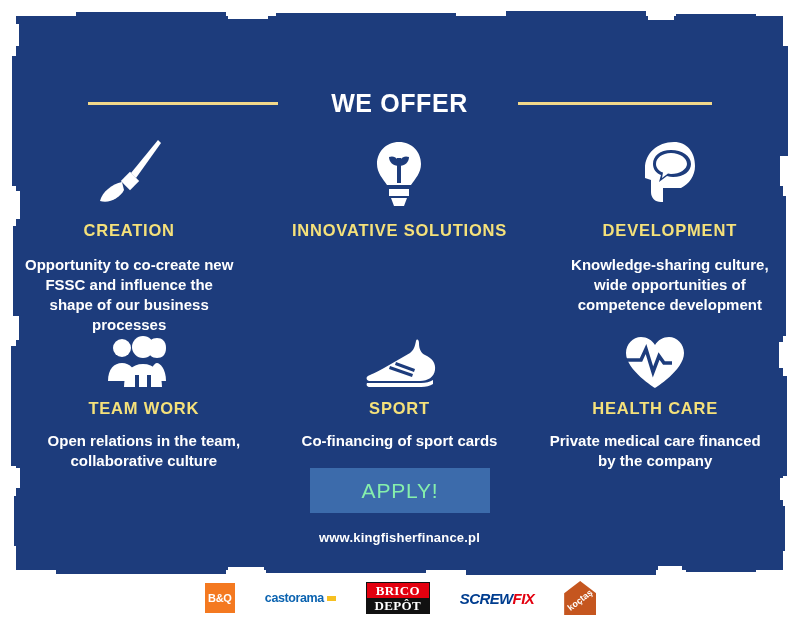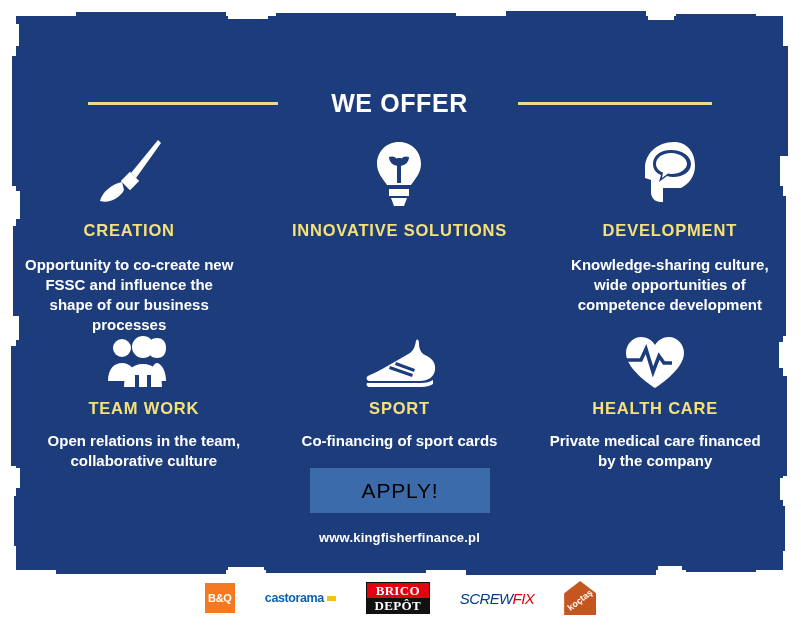--- a/index.html
+++ b/index.html
@@ -141,21 +141,21 @@
   .grid-row.row2 .cell-desc { margin-top: 12px; }
 
   
   .apply-btn {
     position: absolute;
     left: 294px;
     top: 452px;
     width: 180px;
     height: 45px;
     background: #3c6bab;
-    color: #000000;
+    color: #86efac;
     font-size: 21px;
     font-weight: normal;
     letter-spacing: 0.8px;
     display: flex;
     align-items: center;
     justify-content: center;
     border: none;
     cursor: pointer;
     font-family: "Liberation Sans", sans-serif;
   }
@@ -220,21 +220,21 @@
   }
   .logo-brico .bot {
     background: #111111; color: #ffffff;
     font-size: 13px; font-weight: bold;
     text-align: center; letter-spacing: 0.3px;
     line-height: 15px;
     font-family: "Liberation Serif", serif;
   }
   .logo-screwfix {
     display: flex; align-items: flex-end;
-    font-size: 15px; font-weight: normal;
+    font-size: 15px; font-weight: bold;
     font-style: italic; letter-spacing: -0.6px;
   }
   .logo-screwfix .s1 { color: #003d8f; }
   .logo-screwfix .s2 { color: #e3000f; }
   .logo-koctas {
     position: relative;
     width: 32px; height: 34px;
   }
   .logo-koctas .house {
     position: absolute; inset: 0;

